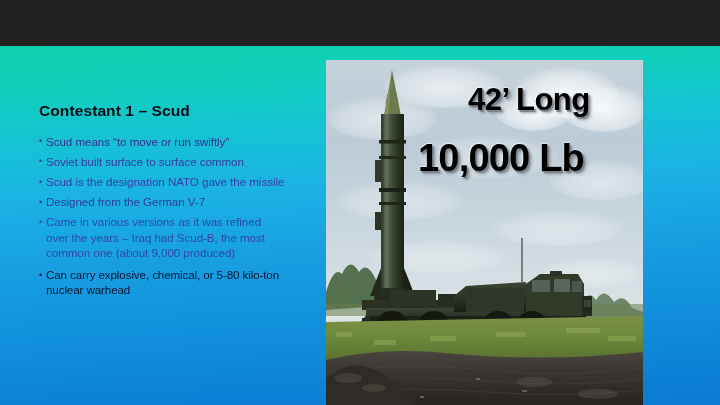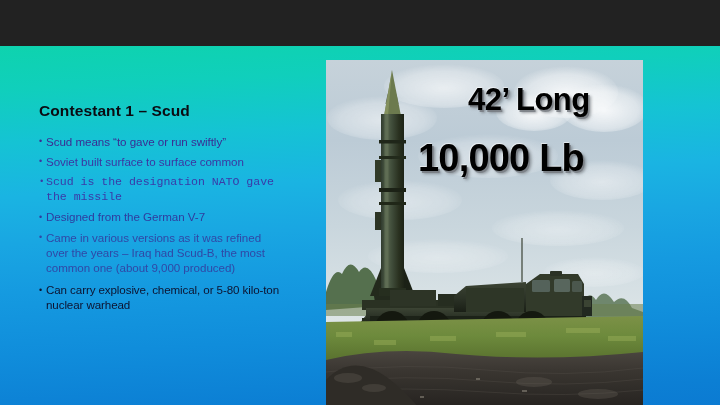--- a/index.html
+++ b/index.html
@@ -60,21 +60,21 @@
   ul.bullets li::before {
     content: "\2022";
     position: absolute;
     left: 0;
     top: -0.5px;
     font-size: 9px;
     line-height: 16px;
   }
   ul.bullets li.tone-a { color: #3b2c93; }
   ul.bullets li.tone-b { color: #3c36a2; }
-  ul.bullets li.tone-c { color: #3a3ba8; font-family: Liberation Mono, monospace; }
+  ul.bullets li.tone-c { color: #3a3ba8; }
   ul.bullets li.tone-d { color: #2f3c9e; }
   ul.bullets li.tone-e { color: #3048a6; }
   ul.bullets li.emphasis {
     font-weight: normal;
     color: #0d1330;
     margin-top: 7px;
     letter-spacing: -0.1px;
   }
 
   
@@ -130,21 +130,21 @@
 </head>
 <body>
 
 <div id="slide">
 
   <div id="text-col">
 
     <div id="deck-title">Contestant 1 – Scud</div>
 
     <ul class="bullets">
-      <li class="tone-a">Scud means “to gave or run swiftly”</li>
+      <li class="tone-a">Scud means “to move or run swiftly”</li>
       <li class="tone-b">Soviet built surface to surface common</li>
       <li class="tone-c">Scud is the designation NATO gave the missile</li>
       <li class="tone-d">Designed from the German V-7</li>
       <li class="tone-e">Came in various versions as it was refined over the years – Iraq had Scud-B, the most common one (about 9,000 produced)</li>
       <li class="emphasis">Can carry explosive, chemical, or 5-80 kilo-ton nuclear warhead</li>
     </ul>
 
   </div>
 
   <div id="photo-frame">

